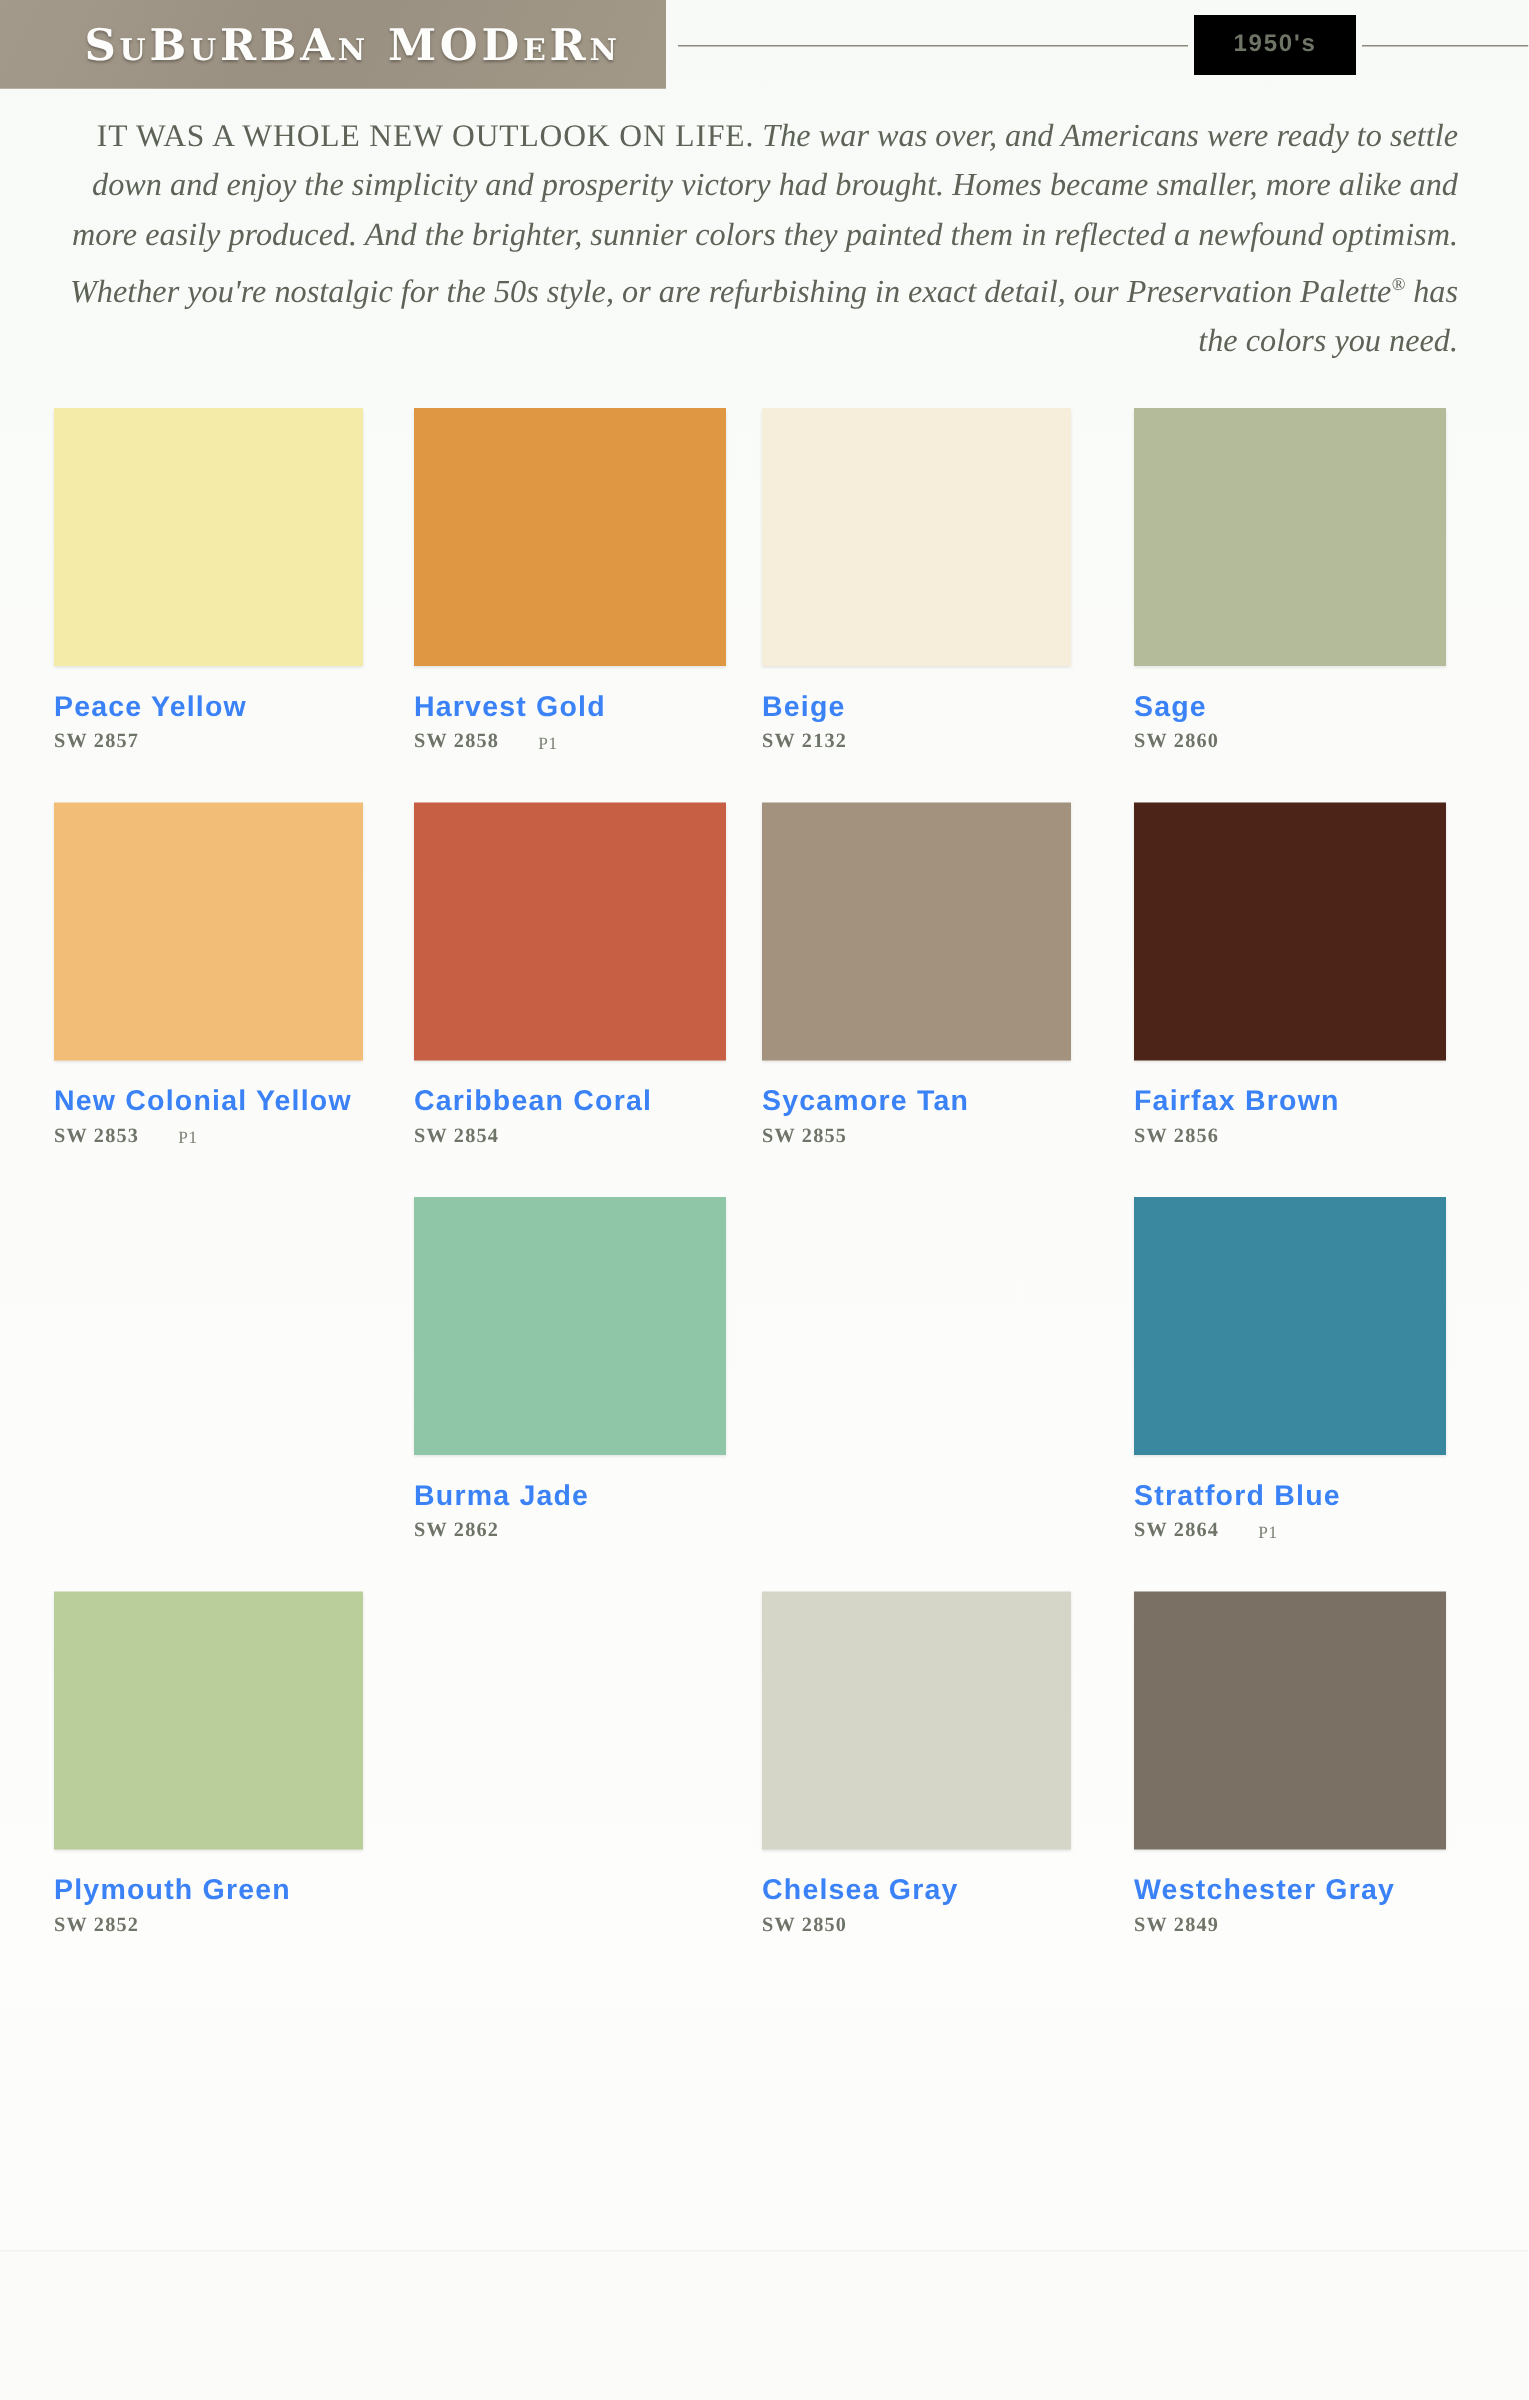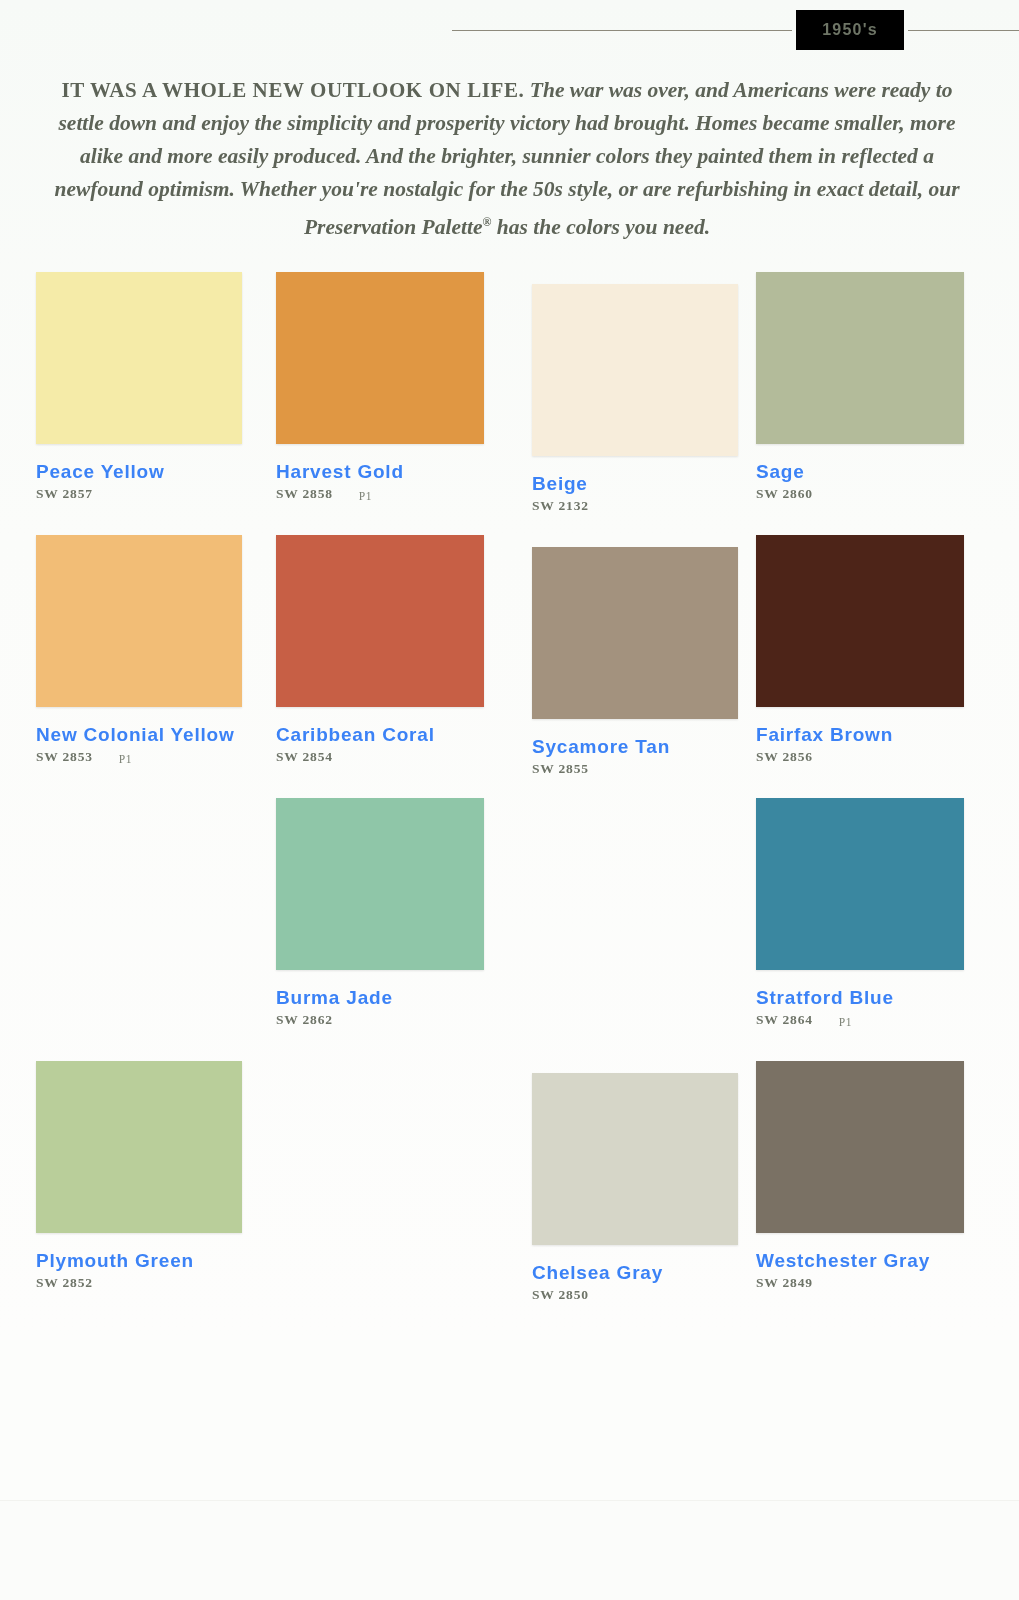--- a/index.html
+++ b/index.html
@@ -96,22 +96,21 @@
   
   .intro {
     position: absolute;
     left: 42px;
     top: 74px;
     width: 930px;
     color: #5d6357;
     font-family: "Liberation Serif", serif;
     font-size: 21.5px;
     line-height: 33px;
-    text-align: center;
-    font-weight: bold;
+    text-align: right;
   }
   .intro .lead {
     font-family: "Liberation Serif", serif;
     font-style: normal;
     font-variant: small-caps;
     letter-spacing: 0.6px;
     font-size: 21px;
   }
   .intro .body-italic {
     font-style: italic;
@@ -132,21 +131,21 @@
     position: relative;
     height: 263px;
   }
   .swatch-cell {
     position: absolute;
     top: 0;
     width: 240px;
   }
   .swatch-cell.col0 { left: 36px;  }
   .swatch-cell.col1 { left: 276px; }
-  .swatch-cell.col2 { left: 532px; margin-top: 12px; }
+  .swatch-cell.col2 { left: 508px; }
   .swatch-cell.col3 { left: 756px; }
 
   .chip {
     width: 206px;
     height: 172px;
     box-shadow: 0 1px 2px rgba(0,0,0,0.10);
   }
   .swatch-cell.col1 .chip,
   .swatch-cell.col3 .chip {
     width: 208px;
@@ -193,20 +192,23 @@
     border-top: 1px solid #f2f3ef;
   }
 </style>
 </head>
 <body>
 
 <div class="page">
   <div class="page-tint"></div>
 
   <div class="header">
+    <div class="header-plate">
+      <div class="header-title">SuBuRBAn MODeRn</div>
+    </div>
     <div class="header-rule rule-left"></div>
     <div class="year-badge">1950's</div>
     <div class="header-rule rule-right"></div>
   </div>
 
   <div class="intro">
     <span class="lead">IT WAS A WHOLE NEW OUTLOOK ON LIFE.</span><span class="body-italic"> The war was over, and Americans were ready to settle down and enjoy the simplicity and prosperity victory had brought. Homes became smaller, more alike and more easily produced. And the brighter, sunnier colors they painted them in reflected a newfound optimism. Whether you're nostalgic for the 50s style, or are refurbishing in exact detail, our Preservation Palette</span><span class="reg body-italic">®</span><span class="body-italic"> has the colors you need.</span>
   </div>
 
   <div class="grid">

